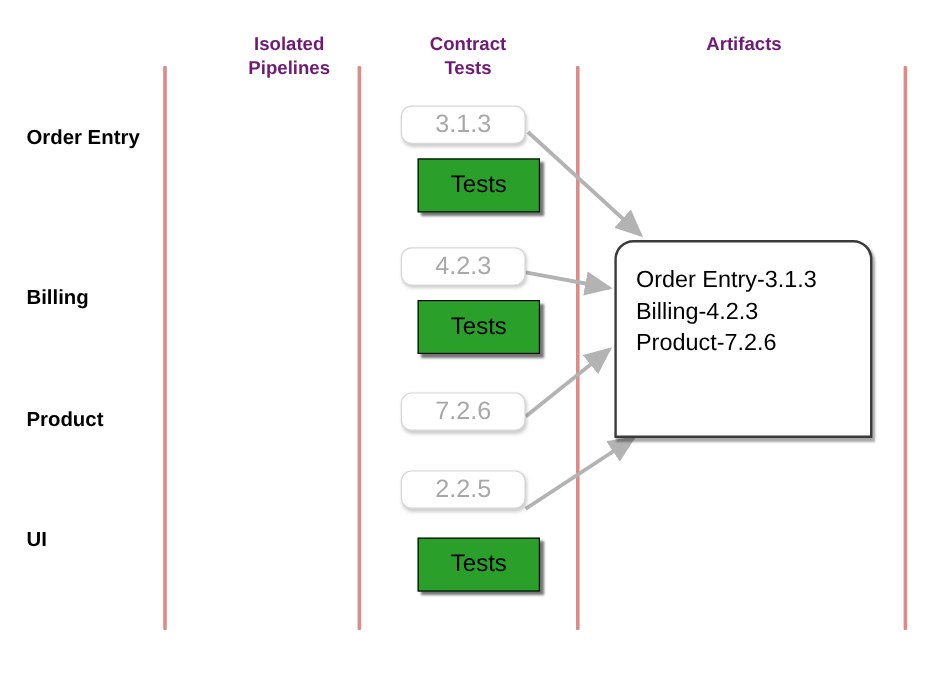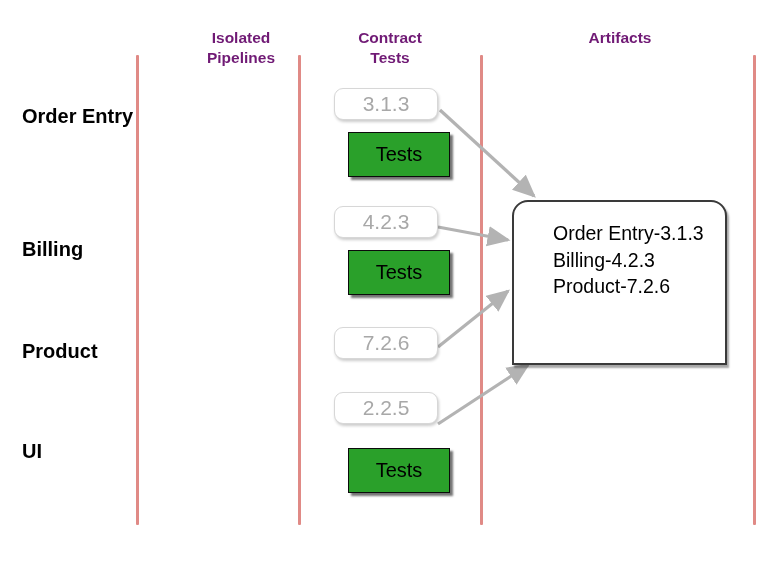--- a/index.html
+++ b/index.html
@@ -35,21 +35,21 @@
     height: 470px;
     background: #e08a86;
     border-radius: 1px;
   }
 
   
   .row-label {
     position: absolute;
     left: 22px;
     font-weight: bold;
-    font-size: 20px;
+    font-size: 17px;
     color: #000000;
     white-space: nowrap;
   }
 
   
   .version-card {
     position: absolute;
     width: 104px;
     height: 32px;
     background: #ffffff;
@@ -100,21 +100,20 @@
     box-shadow: 2px 3px 2px rgba(0,0,0,0.35);
     box-sizing: border-box;
     z-index: 6;
     padding: 18px 0 0 16px;
   }
   .artifact-line {
     font-size: 19.5px;
     color: #000000;
     line-height: 1.37;
     white-space: nowrap;
-    margin-left: 23px;
   }
 
   
   #arrow-layer {
     position: absolute;
     left: 0;
     top: 0;
     width: 782px;
     height: 562px;
     z-index: 3;

